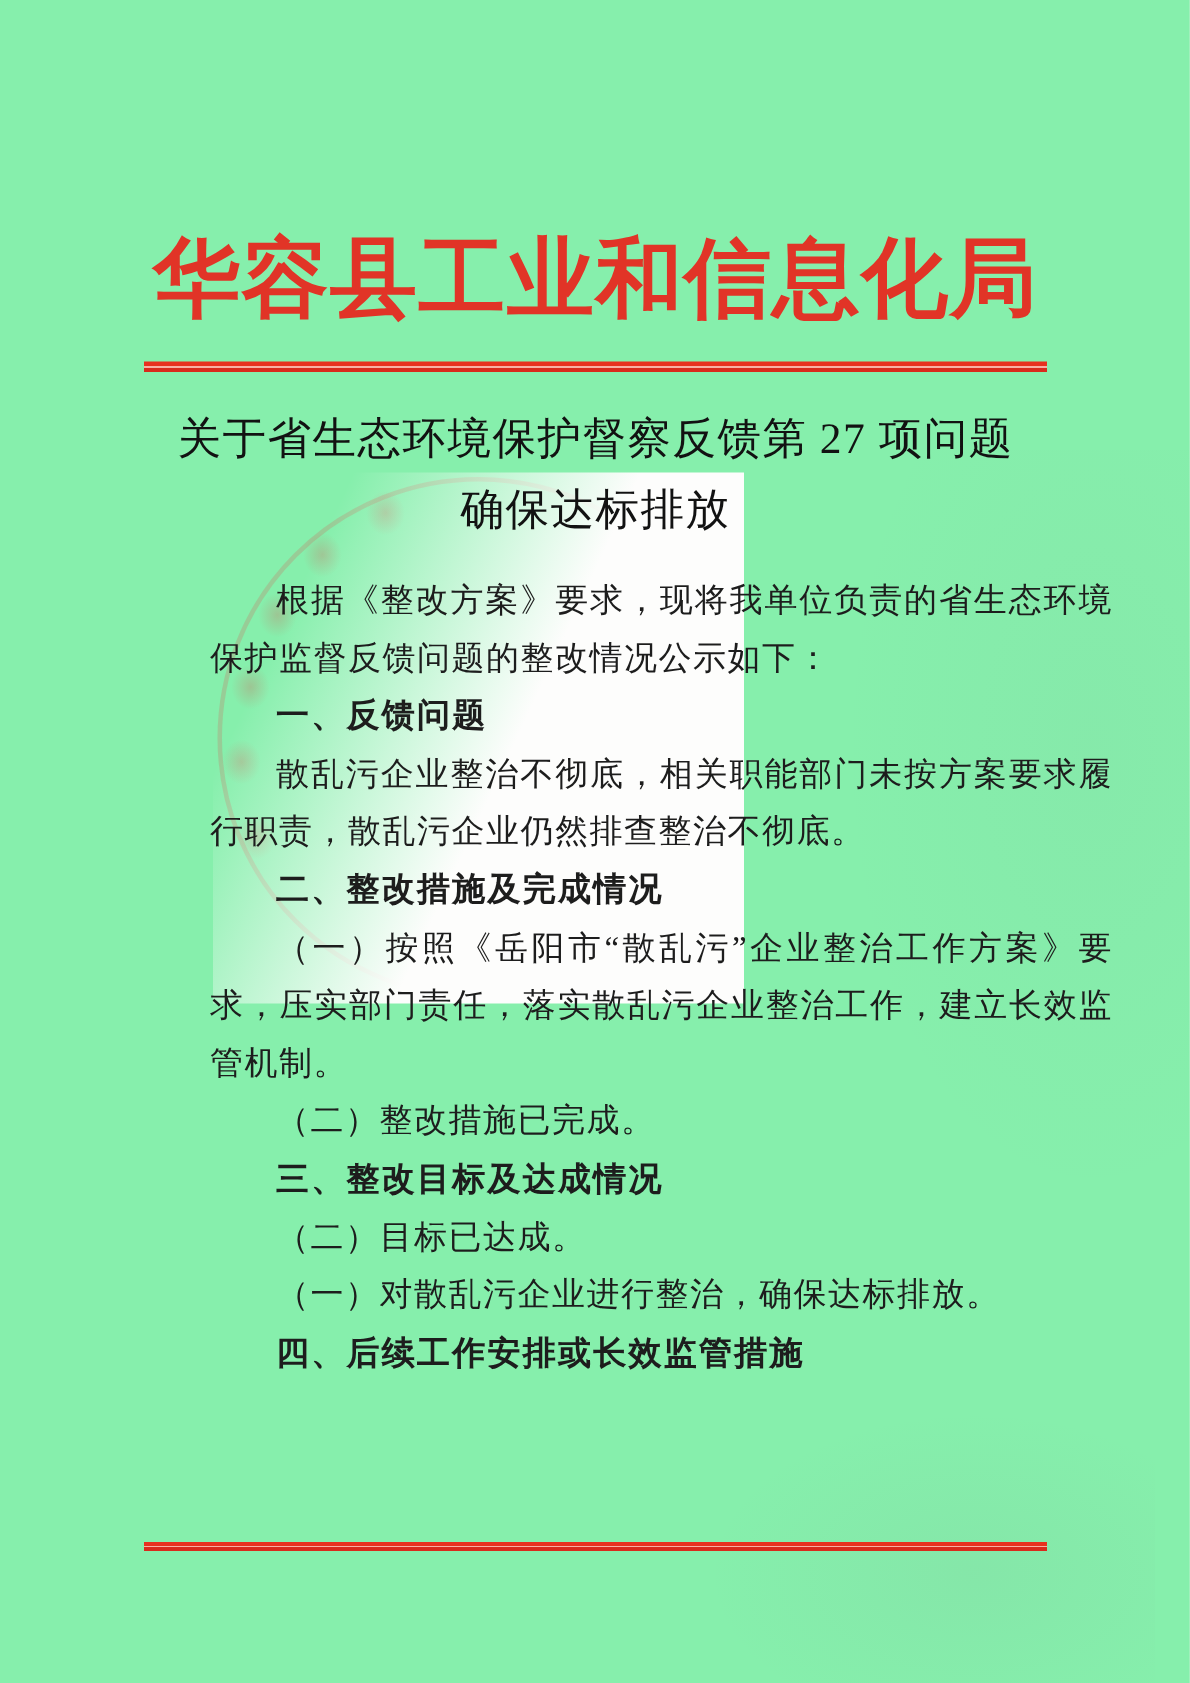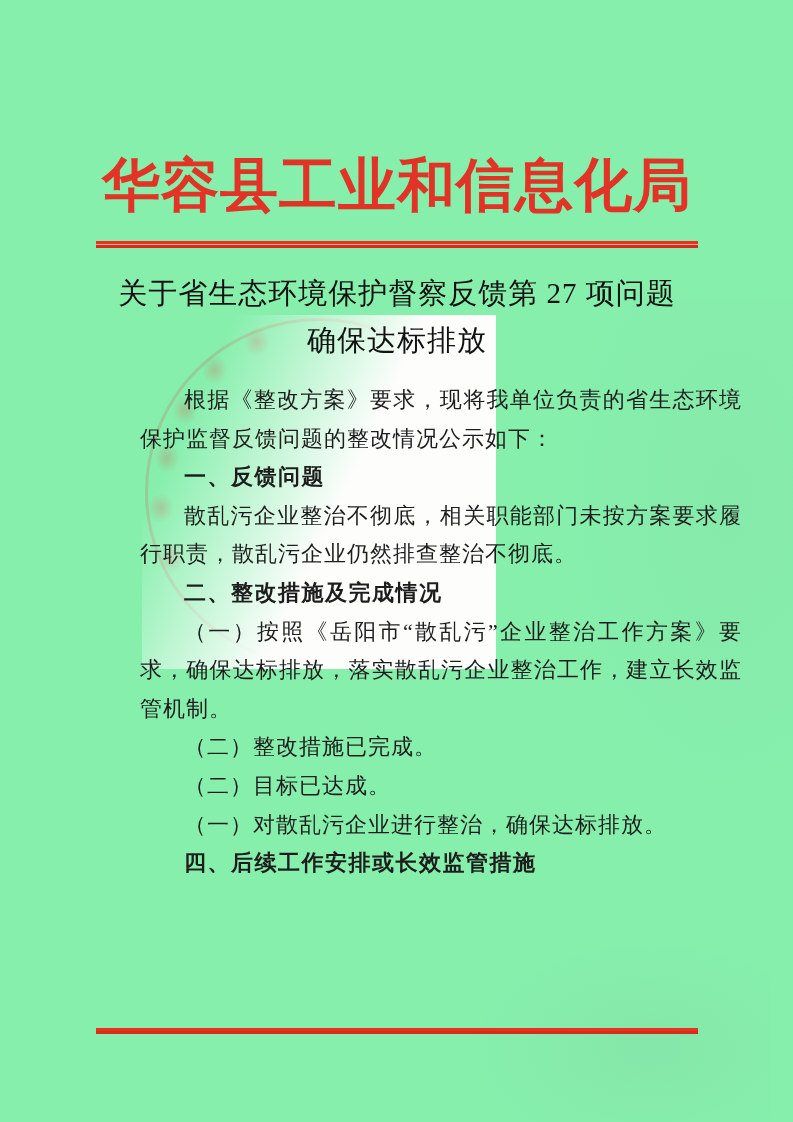--- a/index.html
+++ b/index.html
@@ -123,22 +123,23 @@
   <div class="doc-title">
     <div>关于省生态环境保护督察反馈第 27 项问题</div>
     <div>确保达标排放</div>
   </div>
 
   <div class="body-text">
     <p class="body">根据《整改方案》要求，现将我单位负责的省生态环境保护监督反馈问题的整改情况公示如下：</p>
     <p class="heading">一、反馈问题</p>
     <p class="body">散乱污企业整治不彻底，相关职能部门未按方案要求履行职责，散乱污企业仍然排查整治不彻底。</p>
     <p class="heading">二、整改措施及完成情况</p>
-    <p class="body">（一）按照《岳阳市“散乱污”企业整治工作方案》要求，确保达标排放，落实散乱污企业整治工作，建立长效监管机制。</p>
+    <p class="body">（一）按照《岳阳市“散乱污”企业整治工作方案》要求，压实部门责任，落实散乱污企业整治工作，建立长效监管机制。</p>
     <p class="body">（二）整改措施已完成。</p>
+    <p class="heading">三、整改目标及达成情况</p>
     <p class="body">（二）目标已达成。</p>
     <p class="body">（一）对散乱污企业进行整治，确保达标排放。</p>
     <p class="heading">四、后续工作安排或长效监管措施</p>
   </div>
 
   <div class="rule rule-bottom"></div>
 
 </div>
 
 </body></html>

